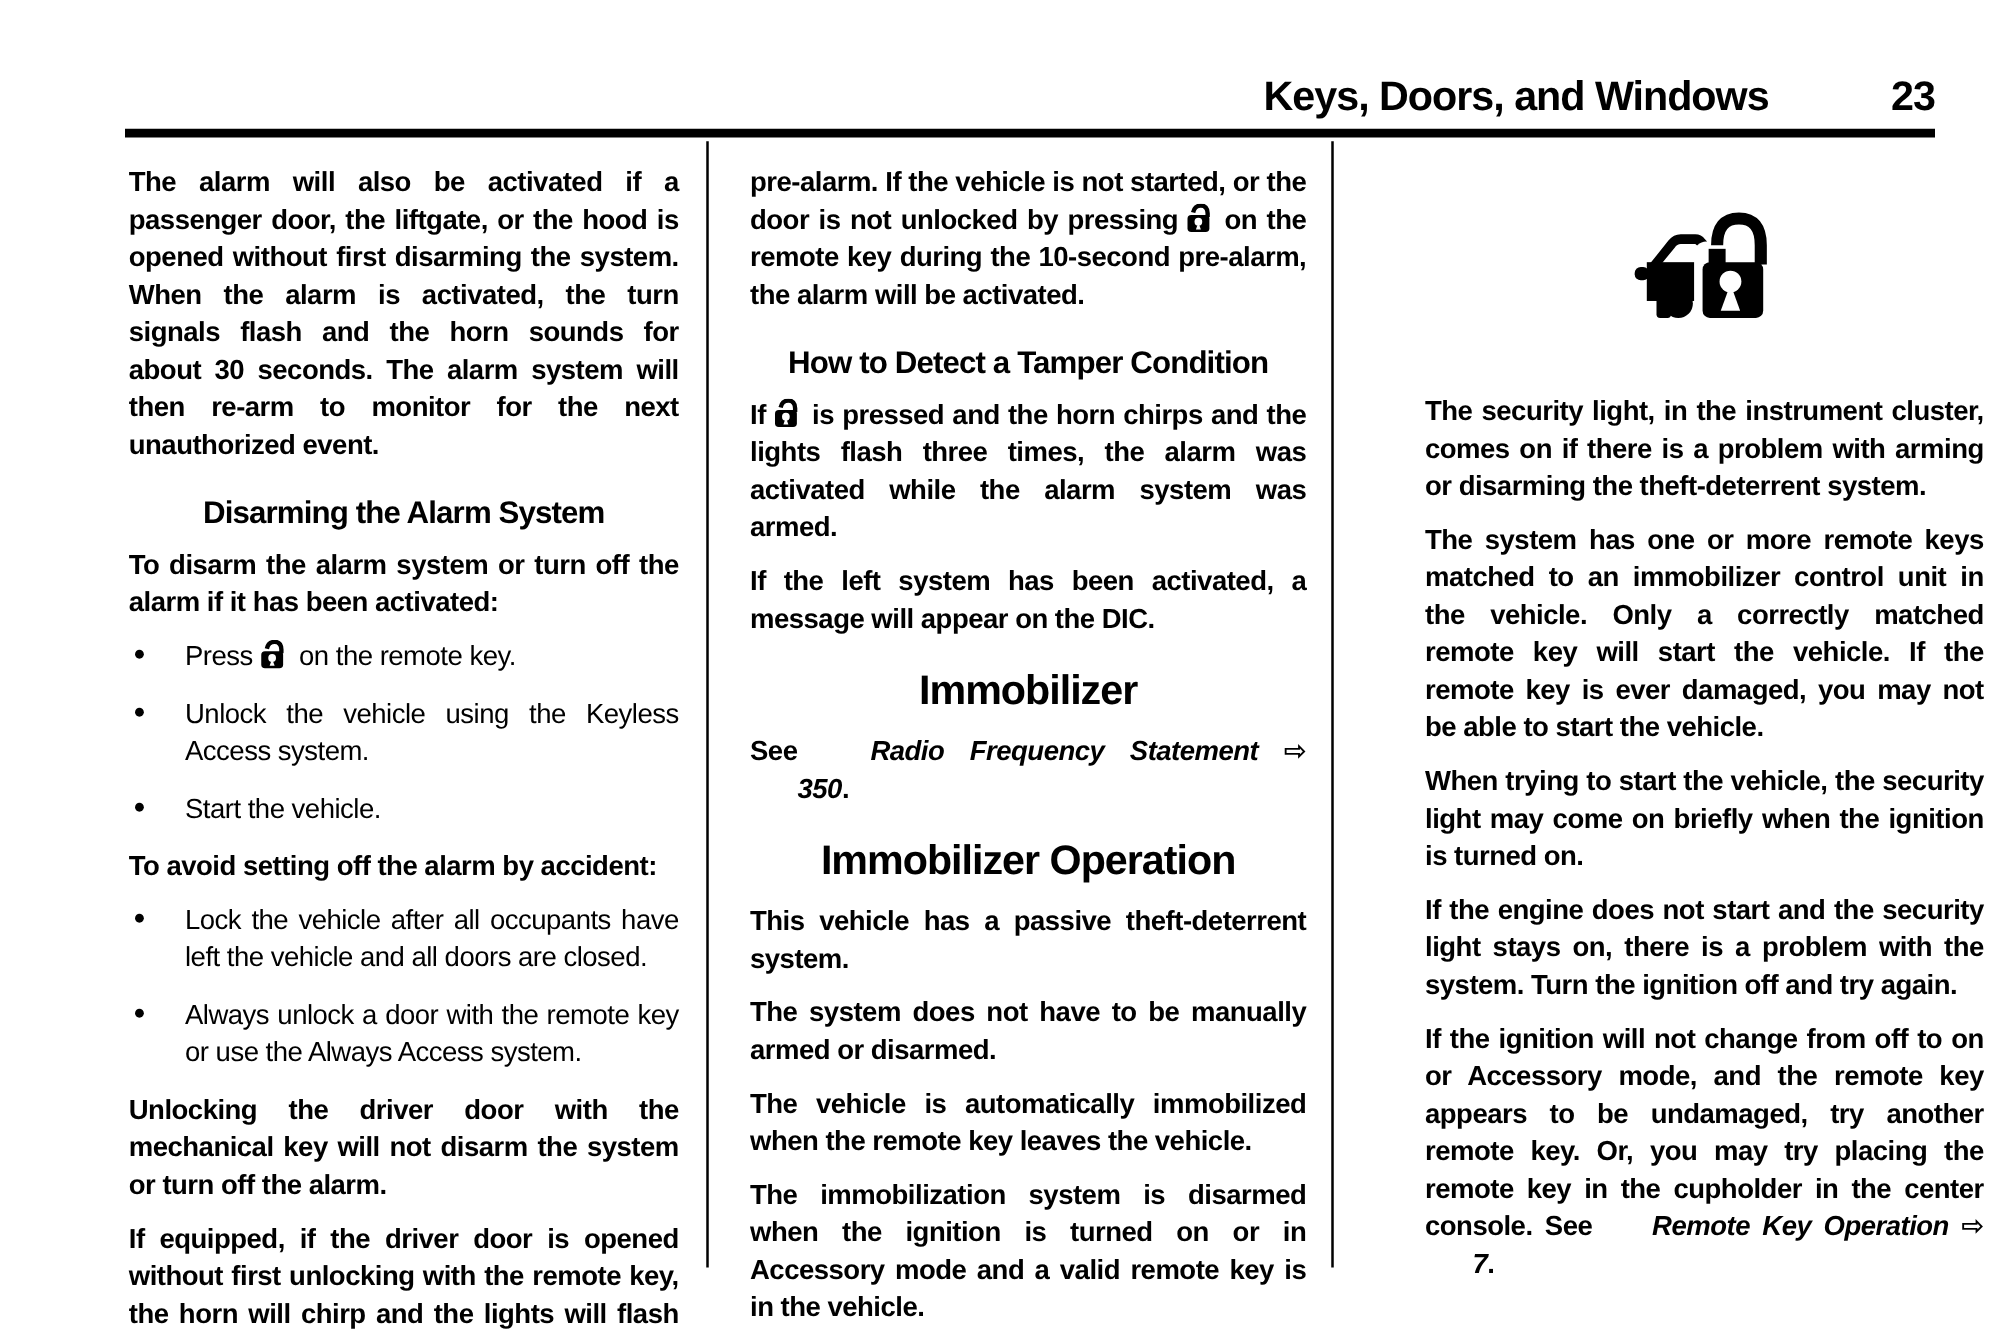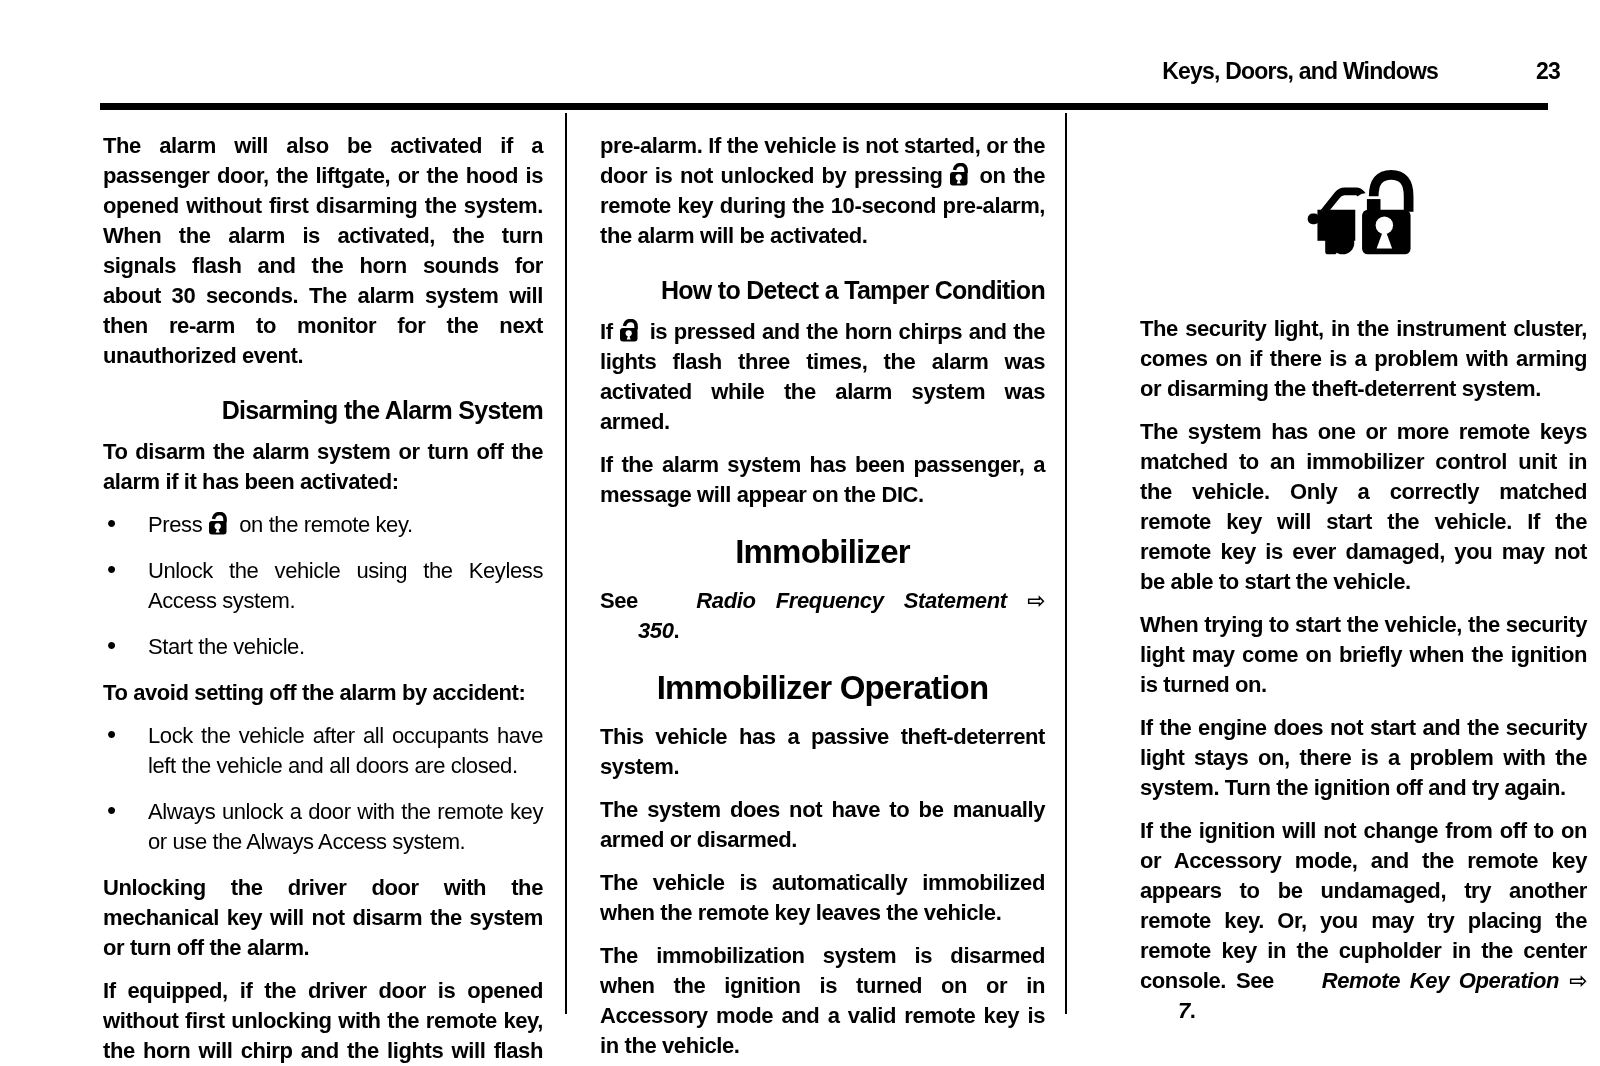--- a/index.html
+++ b/index.html
@@ -10,26 +10,26 @@
     background: #ffffff;
     color: #000;
     font-family: "Liberation Sans", "DejaVu Sans", sans-serif;
     overflow: hidden;
   }
 
   
   .hdr {
     position: absolute;
     top: 58px;
-    right: 40px;
+    right: 52px;
     display: flex;
     align-items: baseline;
     gap: 98px;
     font-weight: bold;
-    font-size: 23px;
+    font-size: 33px;
     letter-spacing: -0.8px;
   }
   .rule {
     position: absolute;
     left: 100px;
     top: 103px;
     width: 1448px;
     height: 7px;
     background: #000;
   }
@@ -55,21 +55,21 @@
   .c1 { left: 103px; width: 440px; }
   .c2 { left: 600px; width: 445px; }
   .c3 { left: 1140px; width: 447px; }
 
   .col p { margin: 0 0 13px 0; font-weight: bold; }
   h3 {
     font-size: 25px;
     line-height: 30px;
     margin: 24px 0 12px 0;
     letter-spacing: -0.7px;
-    text-align: right;
+    text-align: center;
   }
   h2 {
     font-size: 33px;
     line-height: 40px;
     margin: 22px 0 14px 0;
     letter-spacing: -0.8px;
     text-align: center;
   }
   ul { list-style: none; margin: 2px 0 0 0; padding: 0; }
   li {
@@ -161,21 +161,21 @@
     </p>
     <h3>How to Detect a Tamper Condition</h3>
     <p>
       <span>If</span><svg class="ulk" viewBox="0 0 26 24">
           <path d="M6 7 Q7 1.6 12.2 1.5 Q17.4 1.5 17.6 7.6 L17.6 10.5" fill="none" stroke="#000" stroke-width="3.5"></path>
           <rect x="1.5" y="9" width="17.5" height="13.5" rx="3" fill="#000"></rect>
           <circle cx="10.2" cy="14.3" r="3.1" fill="#fff"></circle>
           <polygon points="10.2,15 8.2,20.6 12.2,20.6" fill="#fff"></polygon>
         </svg><span>is pressed and the horn chirps and the lights flash three times, the alarm was activated while the alarm system was armed.</span>
     </p>
-    <p>If the alarm system has been passenger, a message will appear on the DIC.</p>
+    <p>If the left system has been activated, a message will appear on the DIC.</p>
     <h2>Immobilizer</h2>
     <p>
       <span>See </span><i>Radio Frequency Statement</i><span> ⇨ </span><i>350</i><span>.</span>
     </p>
     <h2>Immobilizer Operation</h2>
     <p>This vehicle has a passive theft-deterrent system.</p>
     <p>The system does not have to be manually armed or disarmed.</p>
     <p>The vehicle is automatically immobilized when the remote key leaves the vehicle.</p>
     <p>The immobilization system is disarmed when the ignition is turned on or in Accessory mode and a valid remote key is in the vehicle.</p>
   </div>

